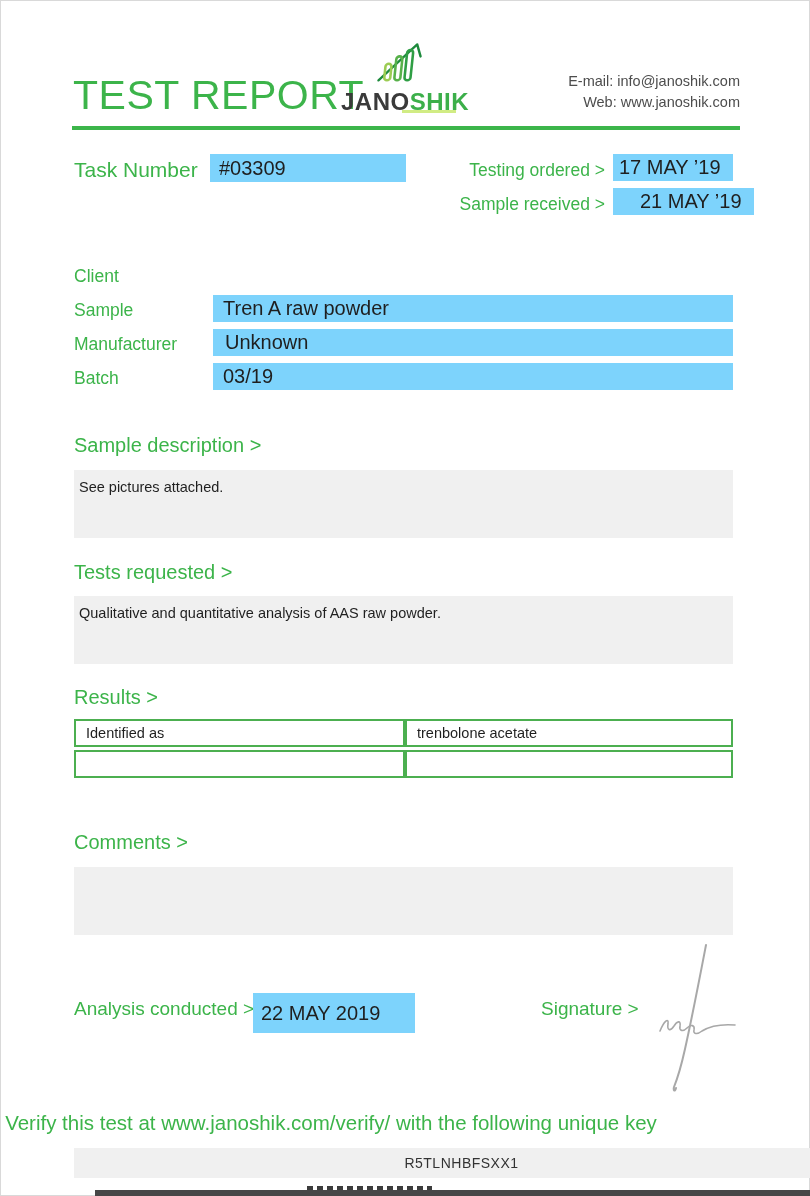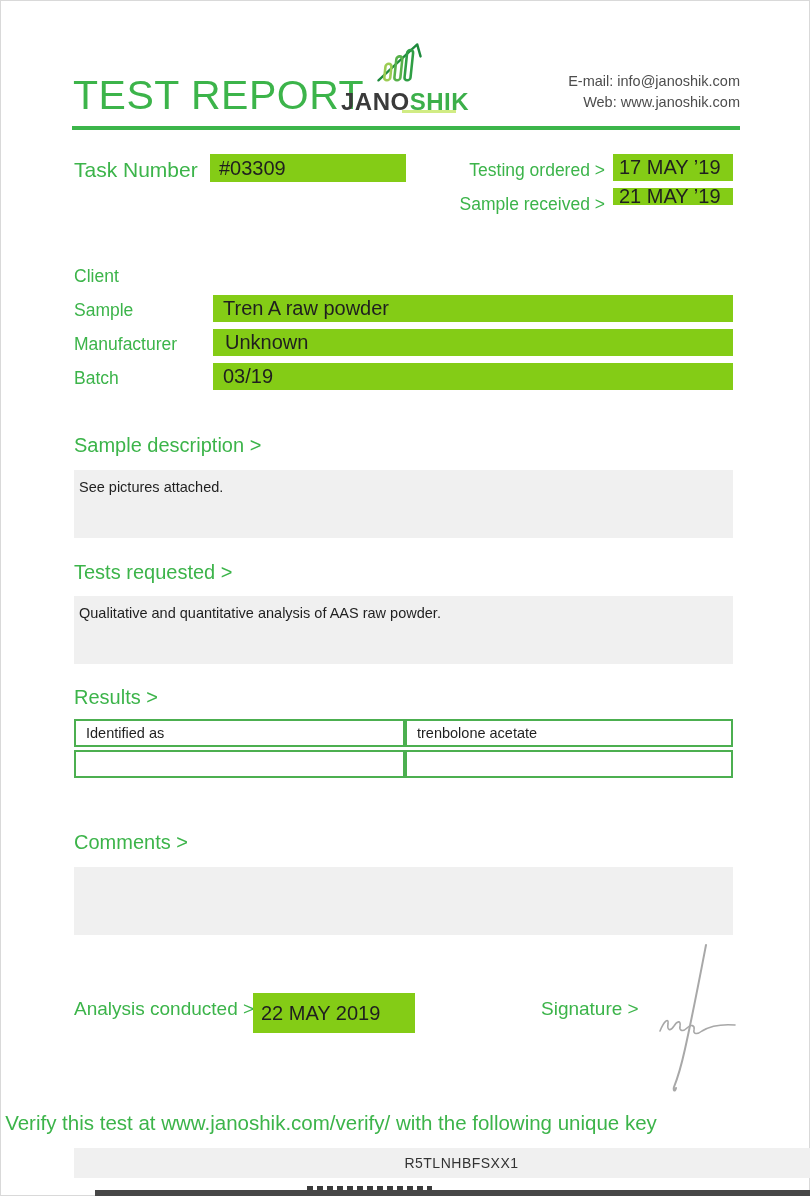--- a/index.html
+++ b/index.html
@@ -6,21 +6,21 @@
   .page{
     position:relative;width:810px;height:1196px;background:#ffffff;
     font-family:"Liberation Sans",sans-serif;color:#262626;overflow:hidden;
     box-shadow:inset 0 0 0 1px #d9d9d9;
   }
   .abs{position:absolute;}
   .green{color:#3cb44a;}
   .title{font-size:41px;letter-spacing:0.5px;font-weight:400;}
   .contact{font-size:14.5px;line-height:21px;color:#4d4d4d;text-align:right;}
   .rule{background:#3cb54a;height:4px;}
-  .vbox{background:#84cc16;display:flex;align-items:center;}
+  .vbox{background:#7dd3fc;display:flex;align-items:center;}
   .vtext{font-size:20px;color:#1f1f1f;white-space:nowrap;}
   .lbl-lg{font-size:21px;}
   .lbl-md{font-size:17.5px;}
   .heading{font-size:20px;}
   .boxbody{font-size:14.5px;color:#1f1f1f;padding:8px 5px;line-height:19px;}
   .graybox{background:#f0f0f0;}
   .brandword{font-size:24px;font-weight:bold;letter-spacing:0.5px;white-space:nowrap;}
   .brand-dark{color:#3a3a3a;}
   .brand-green{color:#3caf4a;}
   table.results{width:659px;border-collapse:separate;border-spacing:0 3px;table-layout:fixed;}
@@ -70,21 +70,21 @@
   <div class="abs vbox" style="left:210px;top:154px;width:196px;height:28px;">
     <span class="vtext" style="padding-left:9px;">#03309</span>
   </div>
 
   <div class="abs green lbl-md" style="left:453px;top:160px;width:152px;text-align:right;">Testing ordered &gt;</div>
   <div class="abs vbox" style="left:613px;top:154px;width:120px;height:27px;">
     <span class="vtext" style="padding-left:6px;">17 MAY ’19</span>
   </div>
 
   <div class="abs green lbl-md" style="left:453px;top:194px;width:152px;text-align:right;">Sample received &gt;</div>
-  <div class="abs vbox" style="left:613px;top:188px;width:120px;height:17px;">
+  <div class="abs vbox" style="left:613px;top:188px;width:120px;height:27px;padding-left:21px;">
     <span class="vtext" style="padding-left:6px;">21 MAY ’19</span>
   </div>
 
   <div class="abs green lbl-md" style="left:74px;top:266px;">Client</div>
 
   <div class="abs green lbl-md" style="left:74px;top:300px;">Sample</div>
   <div class="abs vbox" style="left:213px;top:295px;width:520px;height:27px;">
     <span class="vtext" style="padding-left:10px;">Tren A raw powder</span>
   </div>
 

